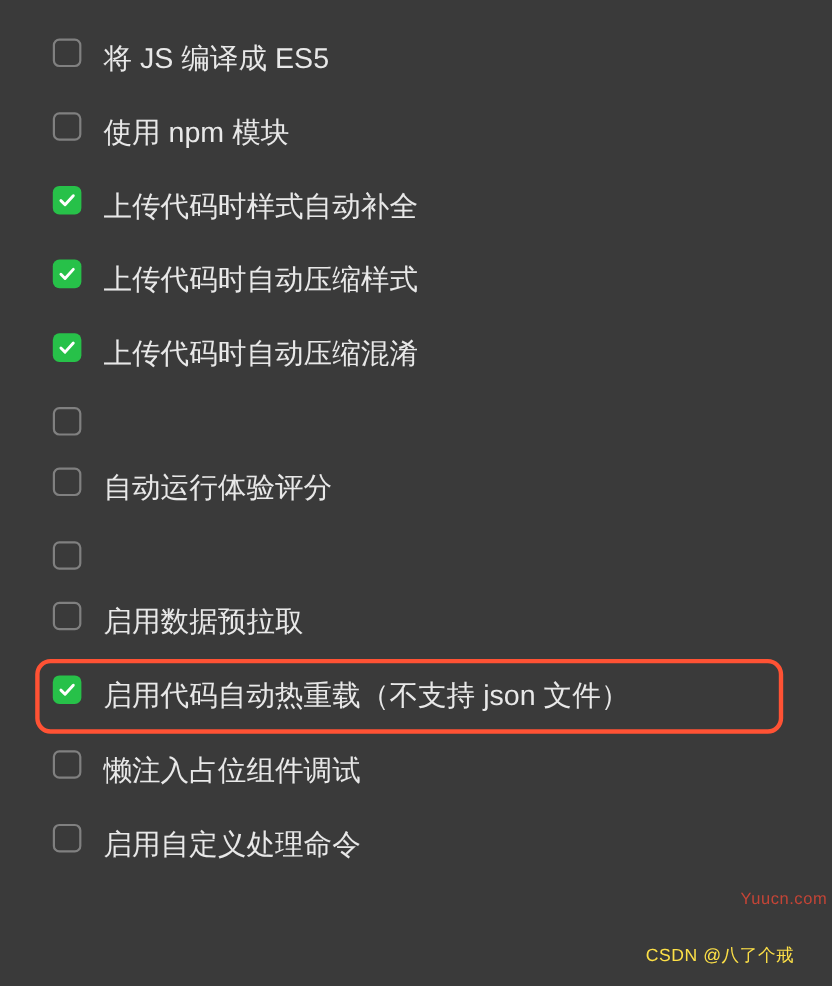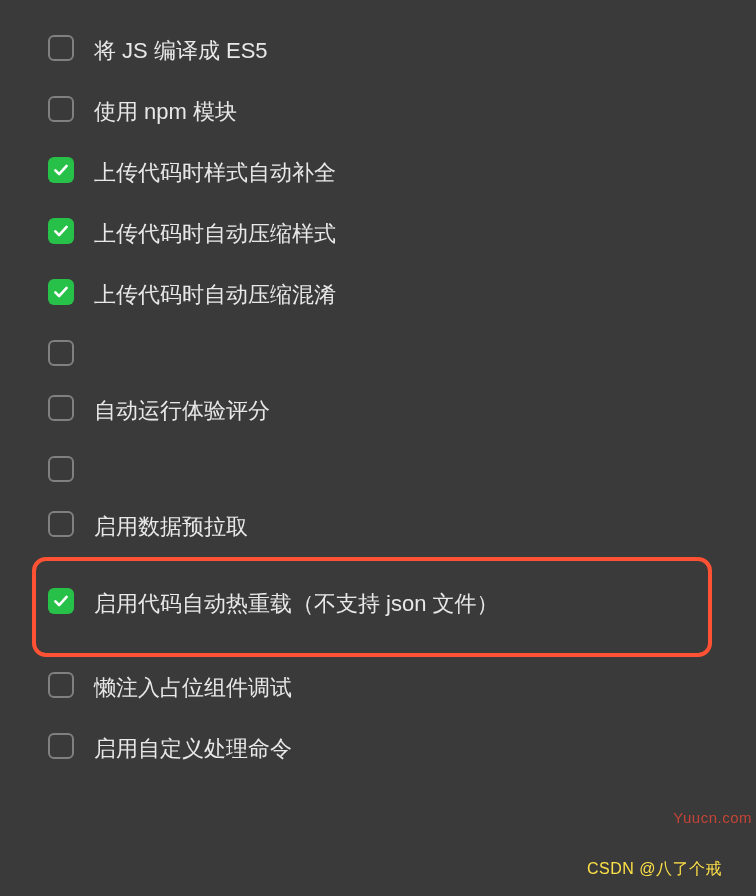--- a/index.html
+++ b/index.html
@@ -43,30 +43,30 @@
   }
   .checkbox.checked {
     background: #27c149;
     border: none;
   }
   .checkbox.checked svg {
     width: 18px;
     height: 18px;
   }
   .option-label {
-    font-size: 22px;
+    font-size: 26px;
     line-height: 1.5;
     color: #e8e8e8;
     flex: 1;
     padding-top: 0px;
   }
   .highlight-box {
     border: 4px solid #ff5234;
     border-radius: 14px;
-    padding: 20px 12px;
+    padding: 4px 12px;
     margin-left: -16px;
     margin-right: -4px;
   }
   .highlight-box .option-row {
     padding: 6px 0;
   }
   .watermark-bottom {
     position: absolute;
     bottom: 16px;
     right: 34px;

